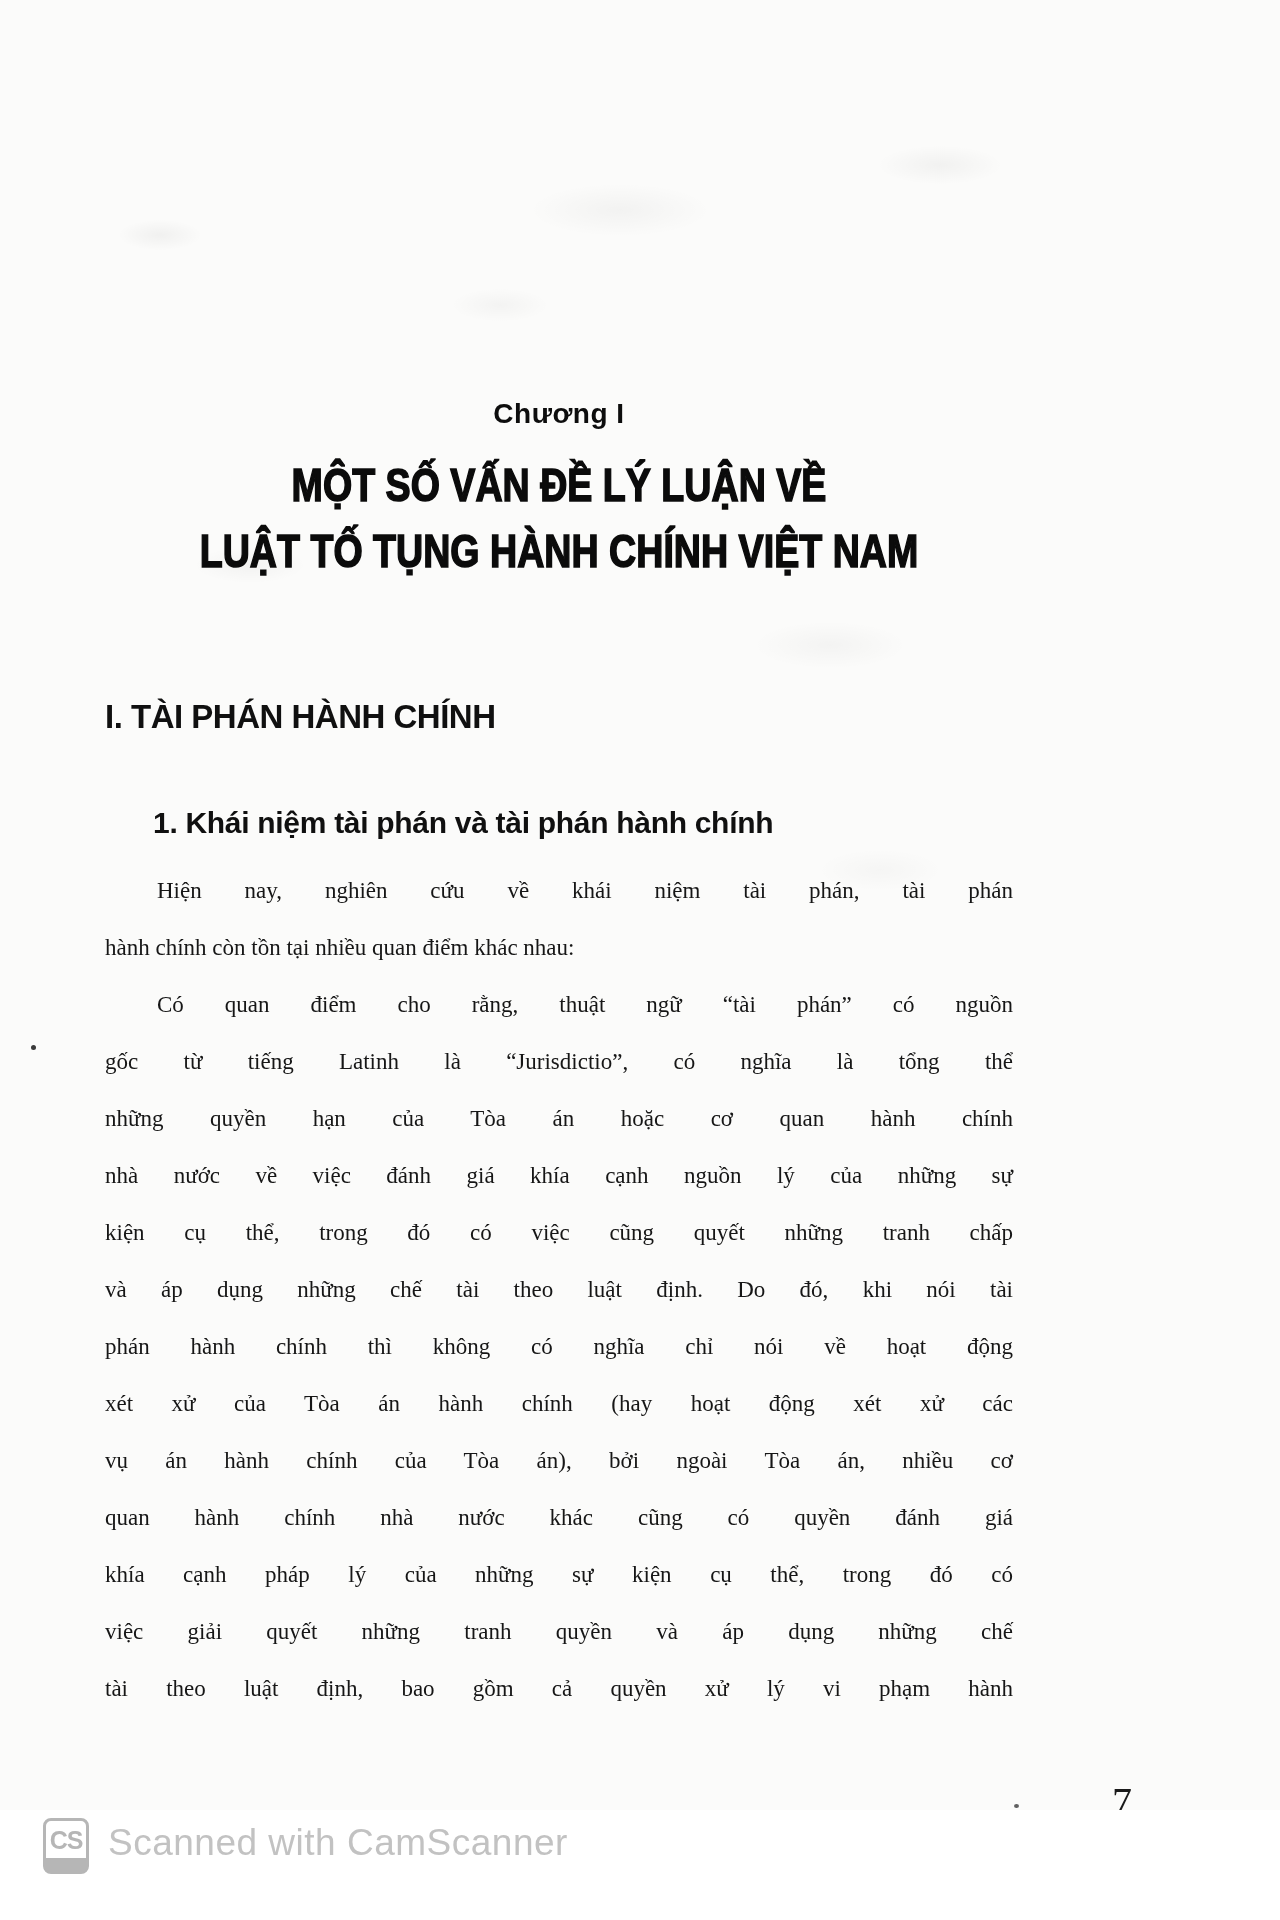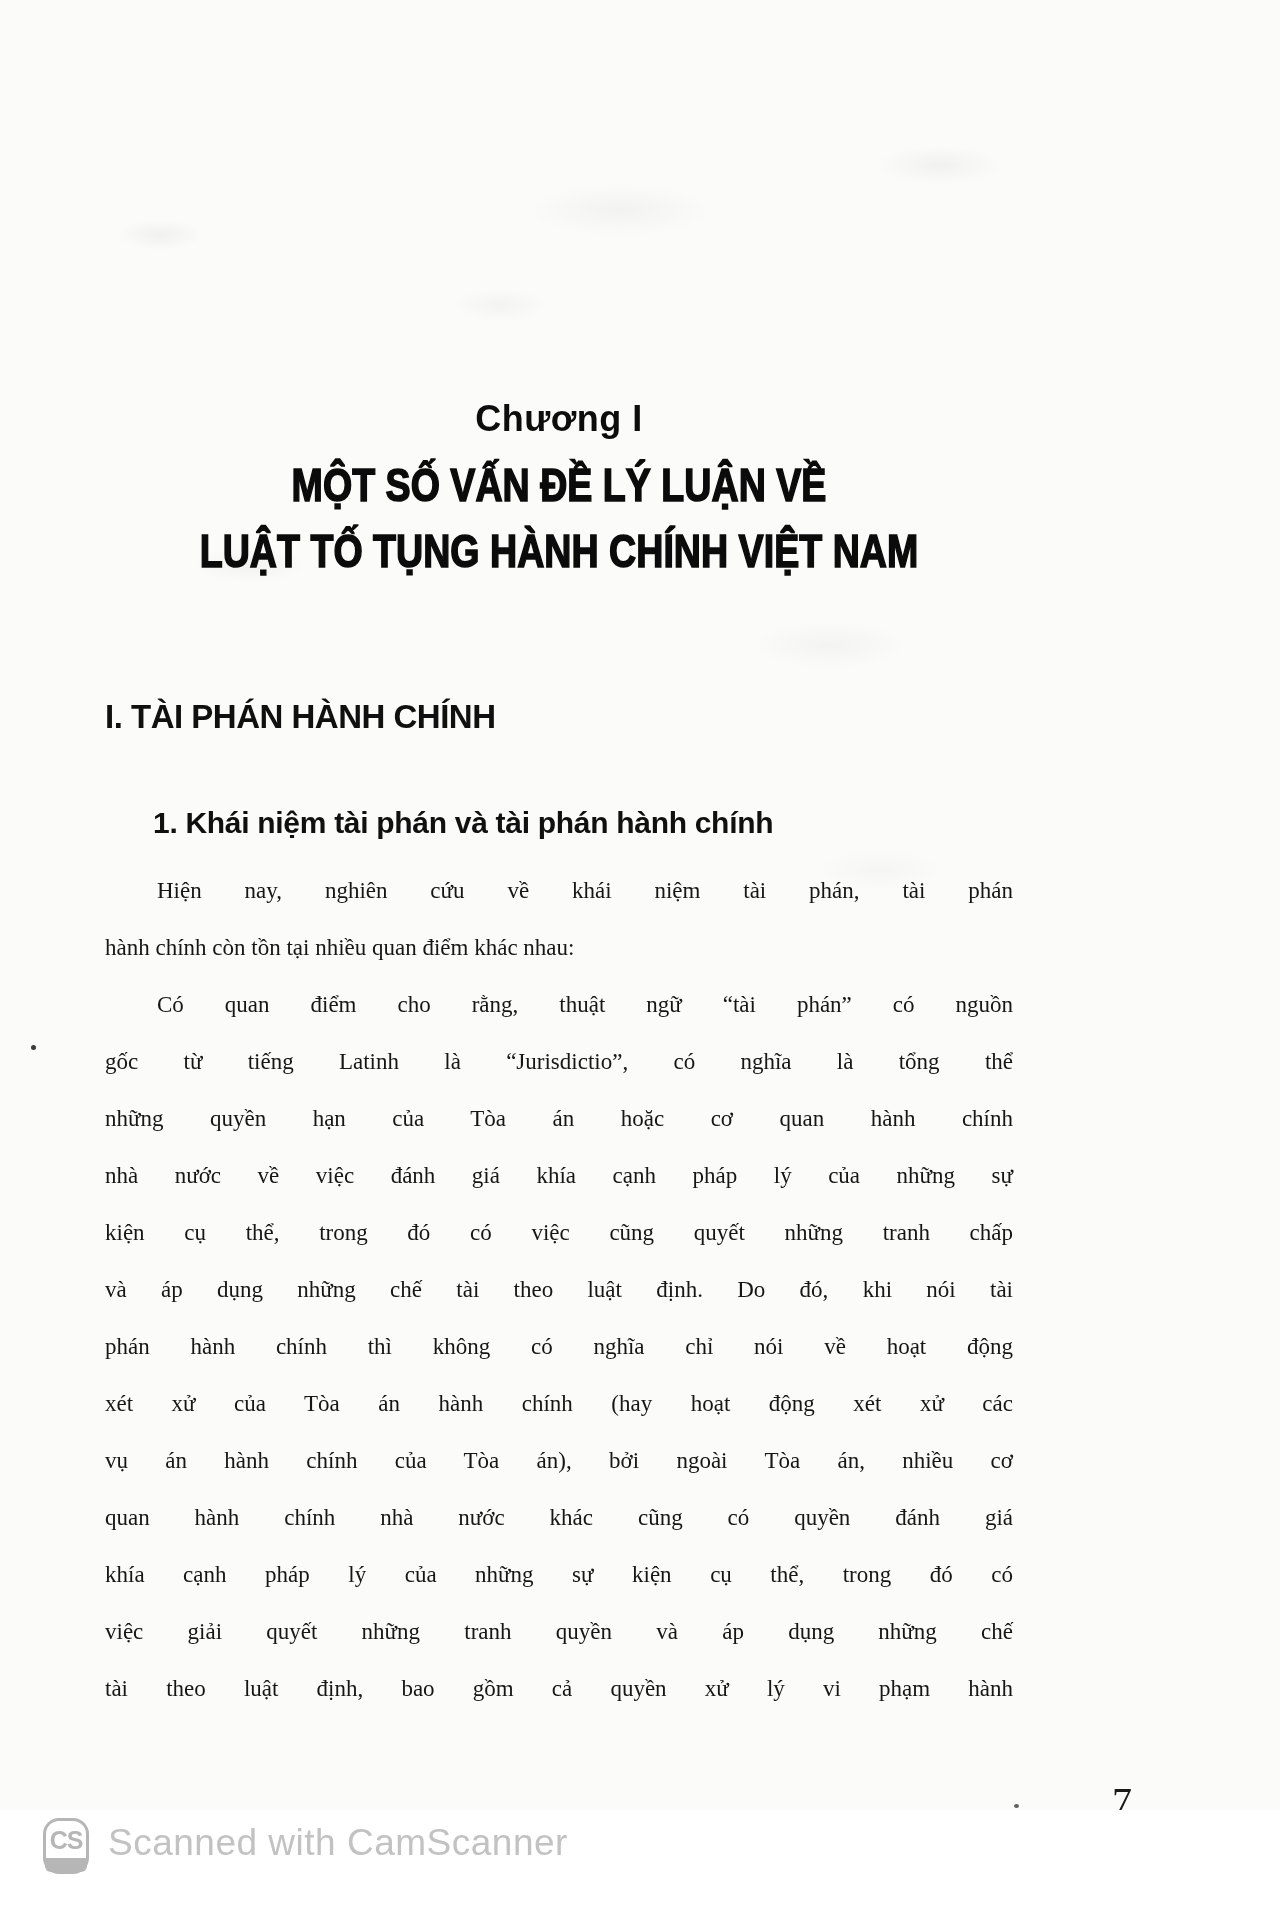--- a/index.html
+++ b/index.html
@@ -17,21 +17,21 @@
       radial-gradient(70px 24px at 500px 305px, rgba(0,0,0,.03), transparent 70%),
       radial-gradient(90px 30px at 880px 870px, rgba(0,0,0,.025), transparent 70%),
       #fbfbfa;
     color:#141414;
   }
 
   .content { position:absolute; left:105px; width:908px; top:0; }
 
   .chapter-label {
     position:absolute; left:0; width:100%; top:398px;
-    text-align:center; font-size:36px; font-weight:700; color:#0d0d0d;
+    text-align:center; font-size:28px; font-weight:700; color:#0d0d0d;
     letter-spacing:0.5px;
   }
 
   .main-title {
     position:absolute; left:0; width:100%; top:452px;
     text-align:center; font-size:47px; line-height:66px; font-weight:700;
     color:#0b0b0b; -webkit-text-stroke:1.6px #0b0b0b; letter-spacing:0px;
     transform:scaleX(0.80); transform-origin:center top;
     white-space:nowrap;
   }
@@ -65,21 +65,21 @@
   .speck { position:absolute; background:#3a3a3a; border-radius:50%; }
   .speck.s1 { left:31px;  top:1045px; width:5px; height:5px; }
   .speck.s2 { left:1014px; top:1804px; width:5px; height:4px; opacity:.8; }
 
   .watermark-bar {
     position:absolute; left:0; top:1810px; width:1280px; height:110px;
     background:#ffffff;
   }
   .cs-icon {
     position:absolute; left:43px; top:8px; width:46px; height:56px;
-    border:3.5px solid #b6b6b6; border-radius:16px; box-sizing:border-box;
+    border:3.5px solid #b6b6b6; border-radius:8px; box-sizing:border-box;
     background:#ffffff;
   }
   .cs-icon .cs-text {
     display:block; text-align:center; margin-top:5px;
     font-size:25px; font-weight:700; color:#b6b6b6; letter-spacing:-1px;
   }
   .cs-icon .cs-tab {
     position:absolute; left:-1px; right:-1px; bottom:-1px; height:14px;
     background:#b6b6b6; border-radius:0 0 6px 6px;
   }
@@ -104,21 +104,21 @@
     <div class="section-heading">I. TÀI PHÁN HÀNH CHÍNH</div>
 
     <div class="subsection-heading">1. Khái niệm tài phán và tài phán hành chính</div>
 
     <div class="body-text">
         <div class="body-line first">Hiện nay, nghiên cứu về khái niệm tài phán, tài phán</div>
         <div class="body-line last">hành chính còn tồn tại nhiều quan điểm khác nhau:</div>
         <div class="body-line first">Có quan điểm cho rằng, thuật ngữ “tài phán” có nguồn</div>
         <div class="body-line">gốc từ tiếng Latinh là “Jurisdictio”, có nghĩa là tổng thể</div>
         <div class="body-line">những quyền hạn của Tòa án hoặc cơ quan hành chính</div>
-        <div class="body-line">nhà nước về việc đánh giá khía cạnh pháp lý của những sự</div>
+        <div class="body-line">nhà nước về việc đánh giá khía cạnh nguồn lý của những sự</div>
         <div class="body-line">kiện cụ thể, trong đó có việc cũng quyết những tranh chấp</div>
         <div class="body-line">và áp dụng những chế tài theo luật định. Do đó, khi nói tài</div>
         <div class="body-line">phán hành chính thì không có nghĩa chỉ nói về hoạt động</div>
         <div class="body-line">xét xử của Tòa án hành chính (hay hoạt động xét xử các</div>
         <div class="body-line">vụ án hành chính của Tòa án), bởi ngoài Tòa án, nhiều cơ</div>
         <div class="body-line">quan hành chính nhà nước khác cũng có quyền đánh giá</div>
         <div class="body-line">khía cạnh pháp lý của những sự kiện cụ thể, trong đó có</div>
         <div class="body-line">việc giải quyết những tranh quyền và áp dụng những chế</div>
         <div class="body-line">tài theo luật định, bao gồm cả quyền xử lý vi phạm hành</div>
       </div>

